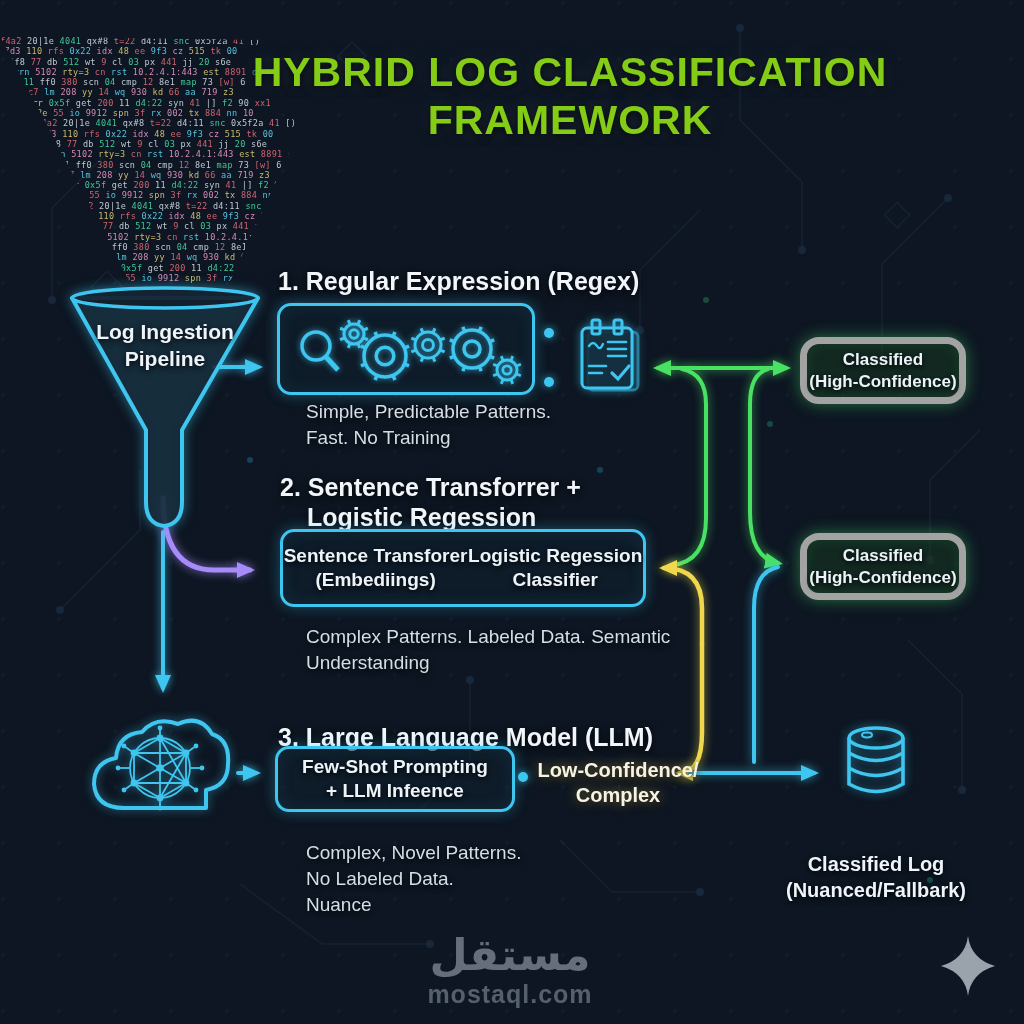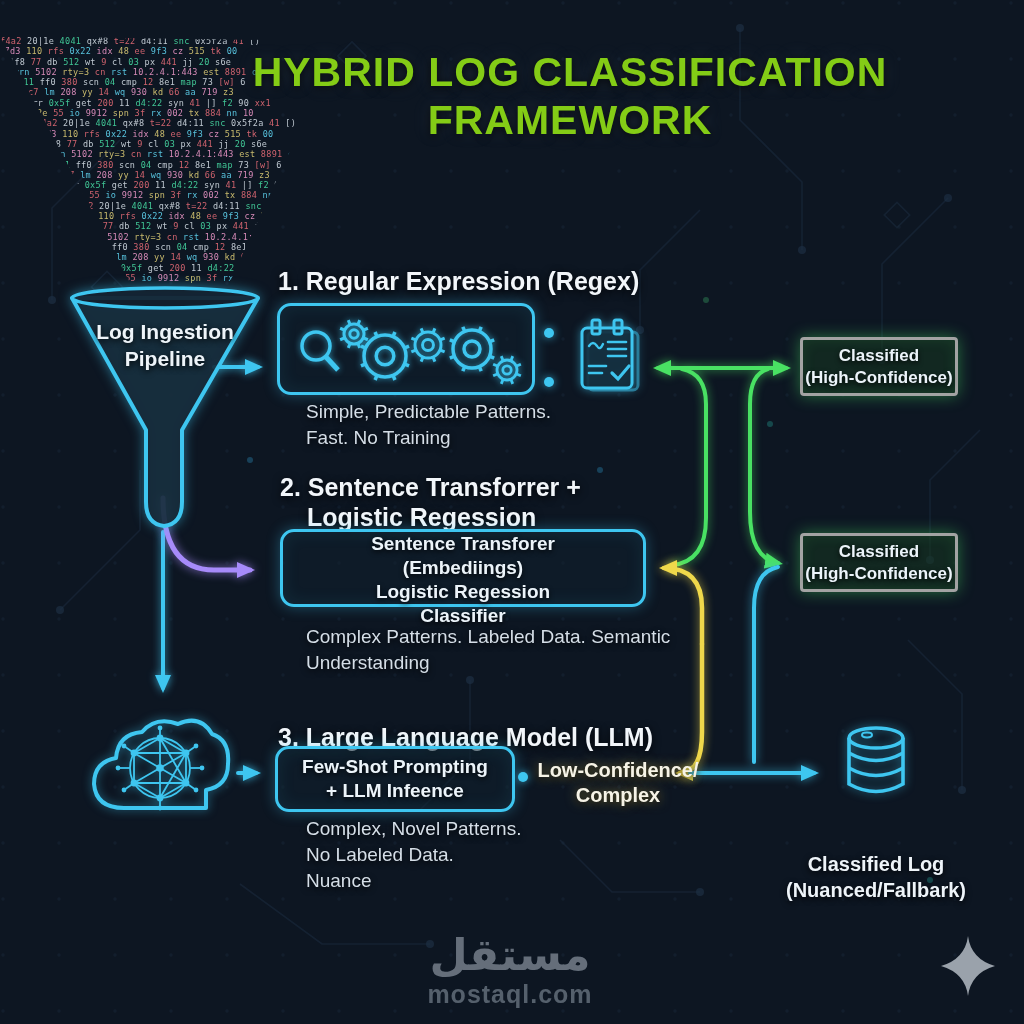--- a/index.html
+++ b/index.html
@@ -28,26 +28,26 @@
   #funnel-label{left:90px;top:318px;width:150px;text-align:center;
     font-size:21px;font-weight:700;line-height:27px;text-shadow:0 2px 6px rgba(0,0,0,.9);}
 
   
   .heading{font-size:25px;font-weight:700;color:#f2f6fa;line-height:30px;
     text-shadow:0 2px 8px rgba(0,0,0,.9);}
   .desc{font-size:19px;color:#d5dee7;line-height:26px;text-shadow:0 2px 6px rgba(0,0,0,.85);margin-left:28px;}
 
   
   .cyanbox{border:3px solid #3ec6f0;border-radius:14px;background:rgba(16,32,46,.55);
-    box-shadow:0 0 14px rgba(62,198,240,.35), inset 0 0 18px rgba(62,198,240,.10);flex-direction:column;}
+    box-shadow:0 0 14px rgba(62,198,240,.35), inset 0 0 18px rgba(62,198,240,.10);}
   .boxlabel{font-size:19px;font-weight:700;color:#ecf4fa;line-height:24px;text-align:center;
     text-shadow:0 2px 5px rgba(0,0,0,.8);}
 
   
-  .greenbox{border:3px solid #a3a3a3;border-radius:4px;background:rgba(24,56,32,.55);
+  .greenbox{border:7px solid #a3a3a3;border-radius:19px;background:rgba(24,56,32,.55);
     box-shadow:0 0 16px rgba(73,225,99,.45), inset 0 0 14px rgba(73,225,99,.12);
     display:flex;flex-direction:column;justify-content:center;text-align:center;}
   .greenbox .boxlabel{font-size:17px;line-height:22px;}
 
   
   #low-conf{left:528px;top:758px;width:180px;text-align:center;
     font-size:20px;font-weight:700;line-height:25px;color:#f6f3e6;
     text-shadow:0 0 12px rgba(236,214,96,.55),0 2px 6px rgba(0,0,0,.9);}
 
   
@@ -319,21 +319,21 @@
     <div>Understanding</div>
   </div>
 
   <div class="abs heading" style="left:278px;top:722px">3. Large Language Model (LLM)</div>
 
   <div class="abs cyanbox" style="left:275px;top:746px;width:234px;height:60px;display:flex;flex-direction:column;justify-content:center">
     <div class="boxlabel">Few-Shot Prompting</div>
     <div class="boxlabel">+ LLM Infeence</div>
   </div>
 
-  <div class="abs desc" style="left:278px;top:816px">
+  <div class="abs desc" style="left:278px;top:840px">
     <div>Complex, Novel Patterns.</div>
     <div>No Labeled Data.</div>
     <div>Nuance</div>
   </div>
 
   <span class="dot" style="left:518px;top:772px"></span>
   <div id="low-conf" class="abs">
     <div>Low-Confidence/</div>
     <div>Complex</div>
   </div>

